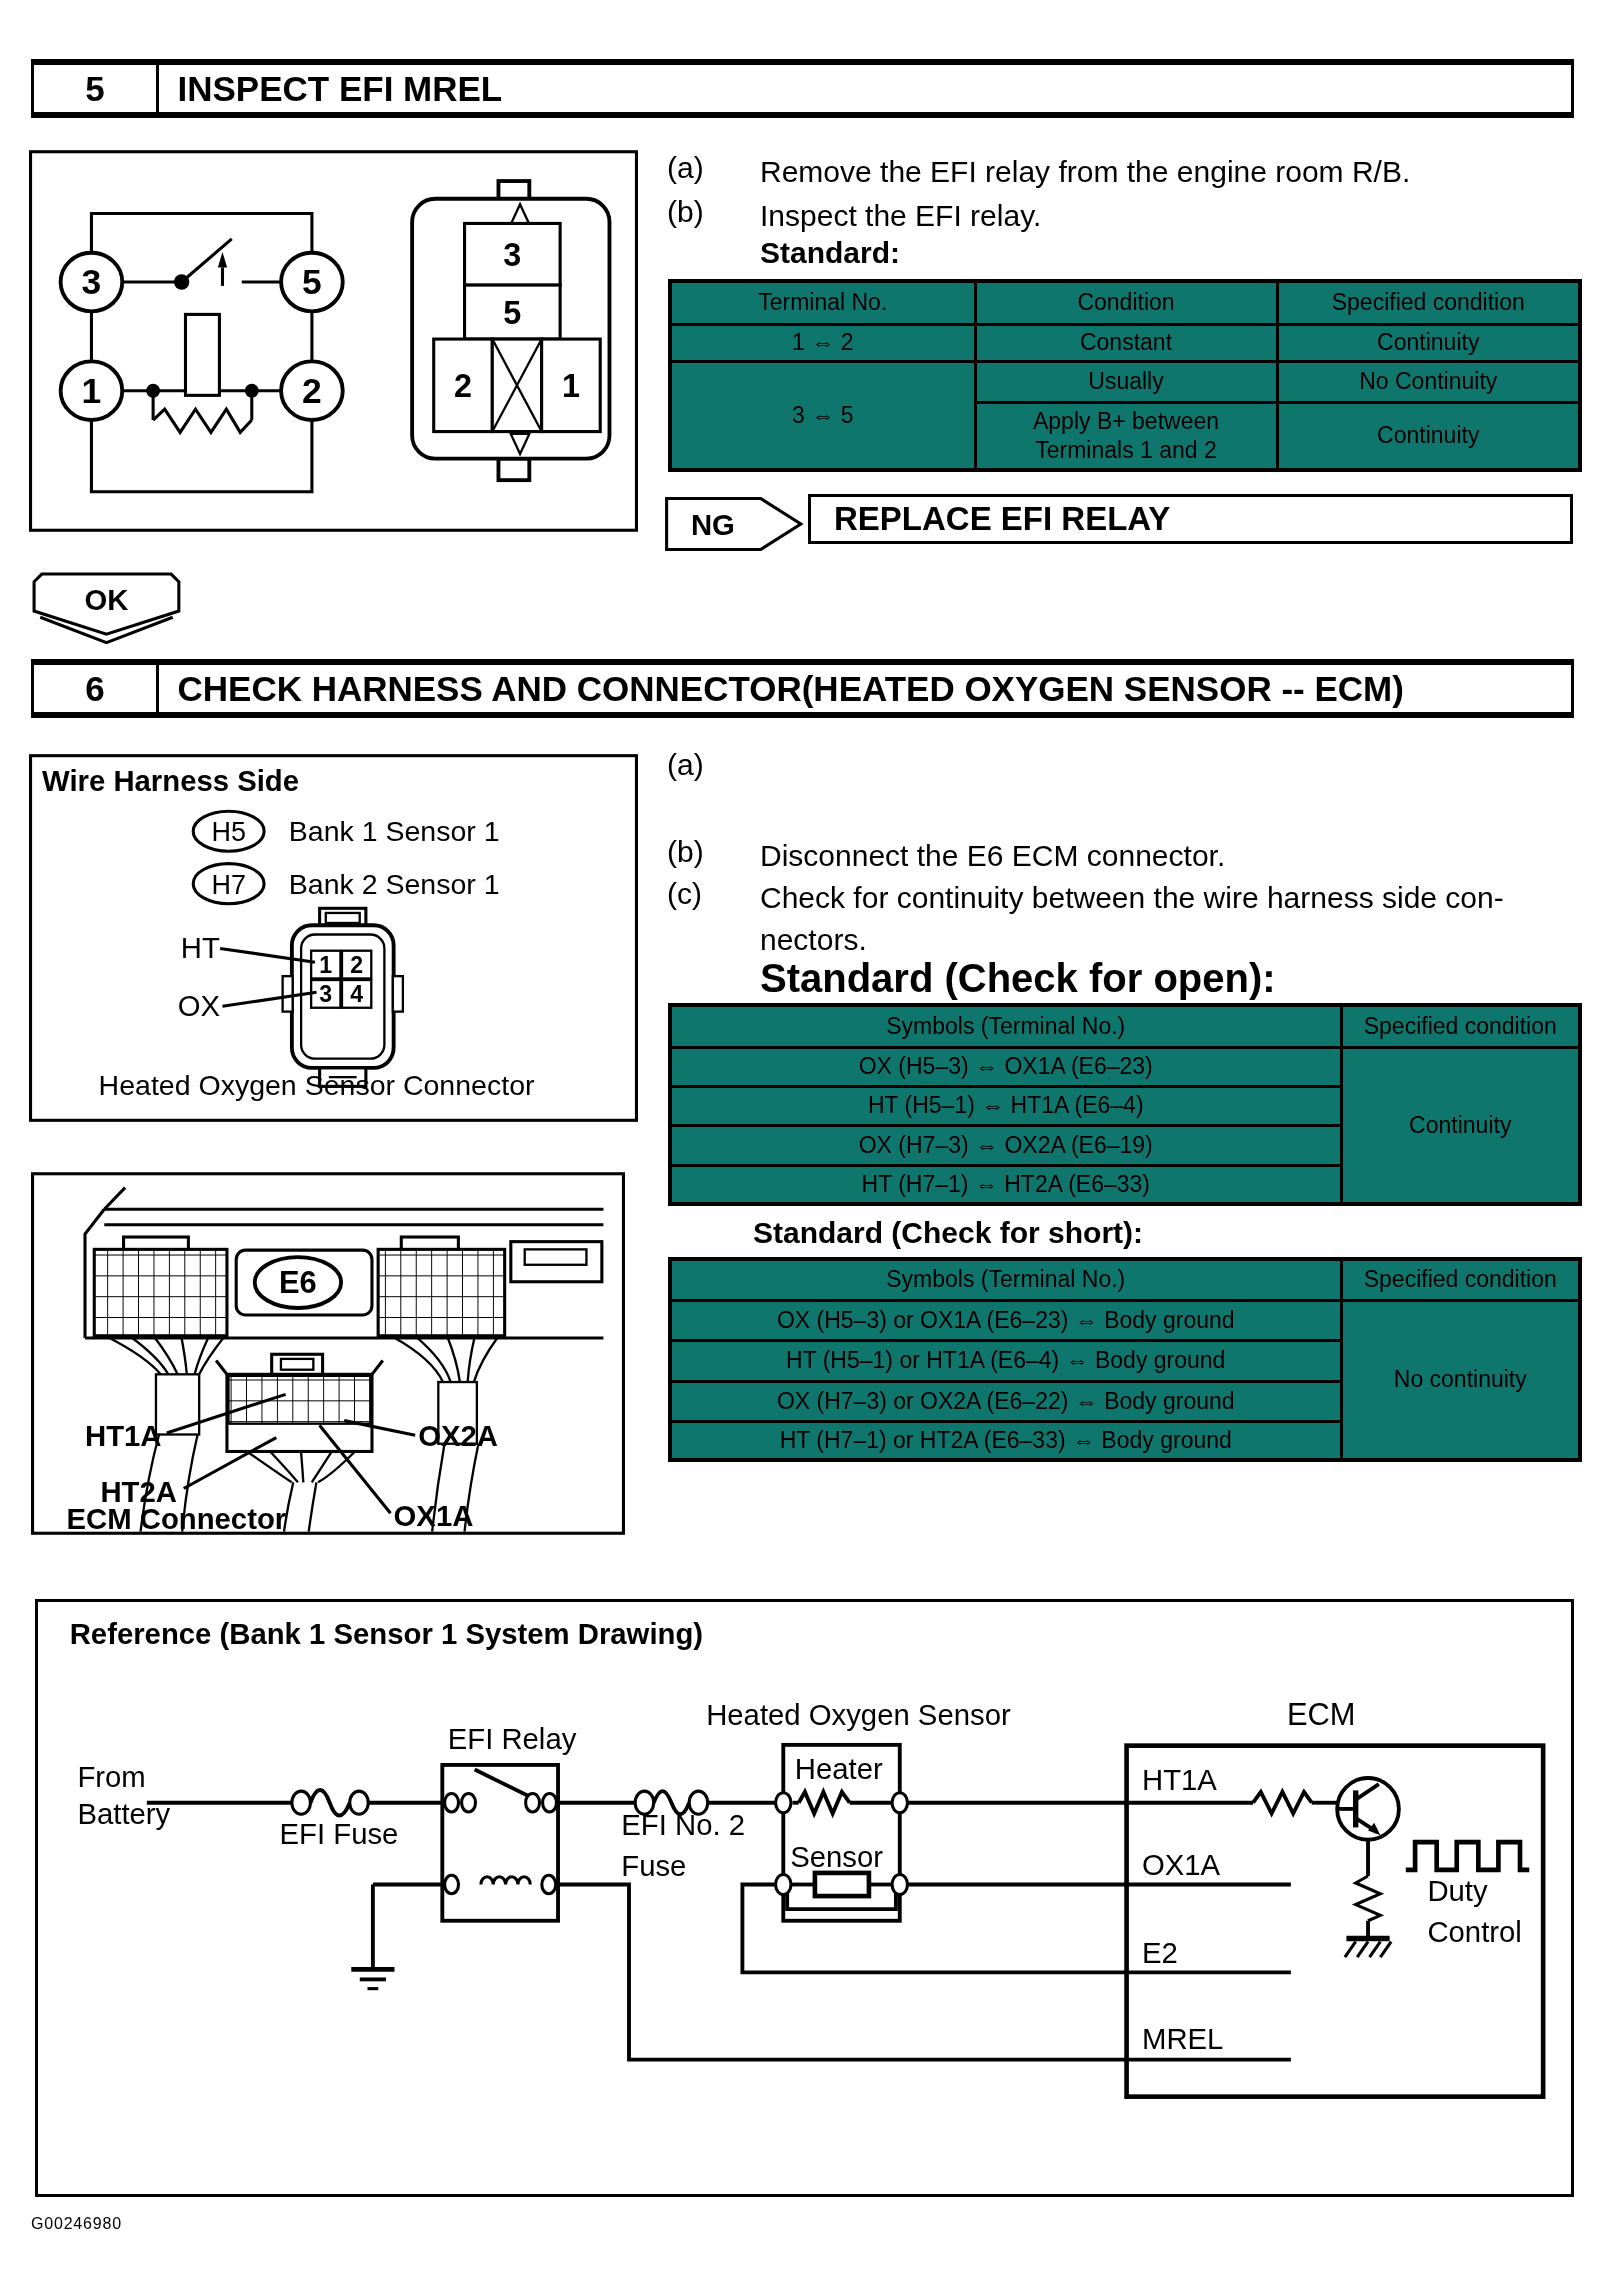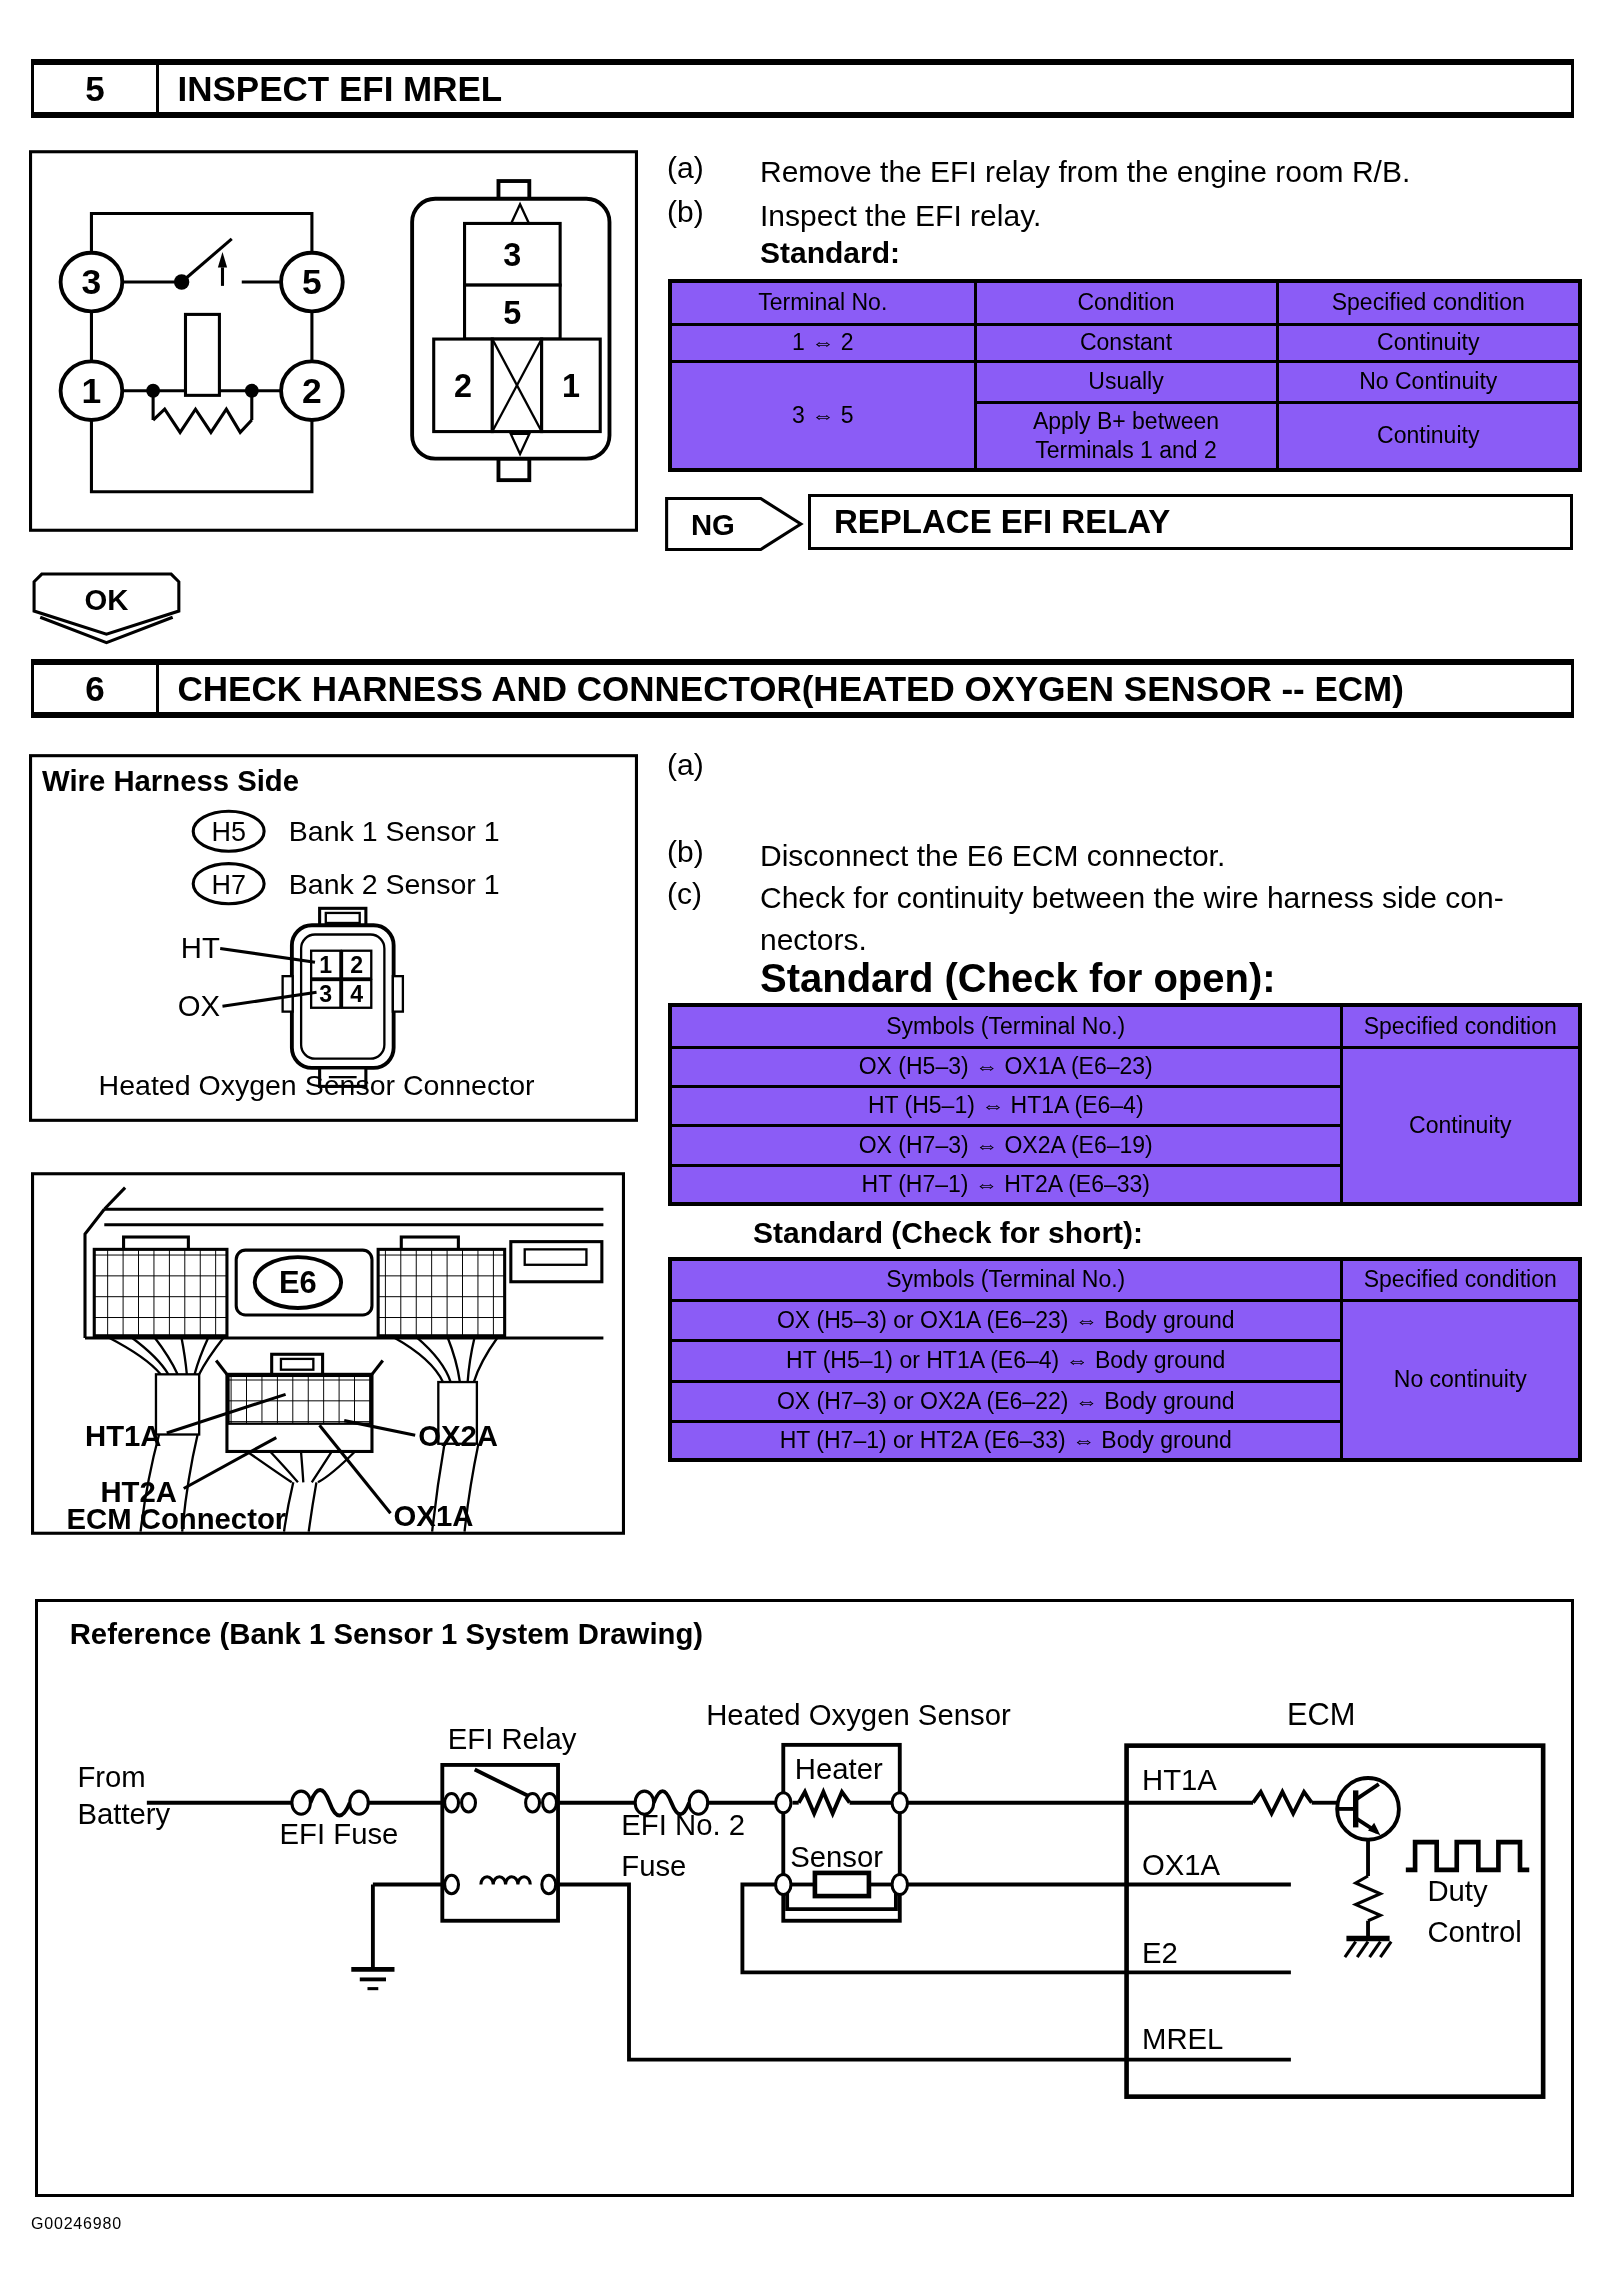--- a/index.html
+++ b/index.html
@@ -21,21 +21,21 @@
   .bar-title { flex:1; display:flex; align-items:center; padding-left:18.5px;
                font-weight:bold; font-size:35px; white-space:nowrap; }
 
   
   .step { position:absolute; display:flex; font-size:30px; }
   .step-label { width:93px; flex:0 0 93px; }
   .step-text { white-space:pre-line; line-height:42px; }
   .bold { font-weight:bold; }
 
   
-  table.spec { border-collapse:collapse; table-layout:fixed; background:#8b5cf6;
+  table.spec { border-collapse:collapse; table-layout:fixed; background:#0f766e;
                border:4.6px solid #000; }
   table.spec td, table.spec th {
     border:3.1px solid #000; font-size:23px; font-weight:normal;
     text-align:center; vertical-align:middle; padding:0; overflow:hidden; }
   td.pre { white-space:pre-line; line-height:28.5px; }
 
   .ng-action { border:3.1px solid #000; display:flex; align-items:center;
                padding-left:23px; font-weight:bold; font-size:33px;
                box-sizing:border-box; background:#fff; }
   .illus-box { border:3.1px solid #000; box-sizing:border-box; background:#fff; }
@@ -147,21 +147,21 @@
 Terminals 1 and 2</td>
       <td>Continuity</td>
     </tr>
   </tbody>
     </table>
 
   <svg class="abs" style="left:665px; top:497px;" width="139" height="54" viewBox="0 0 180 70">
     <polygon points="2,2 124,2 176,35 124,68 2,68" fill="#fff" stroke="#000" stroke-width="4"></polygon>
     <text x="62" y="49" font-size="38" font-weight="bold" text-anchor="middle">NG</text>
   </svg>
-  <div class="abs ng-action" style="left:808px; top:494px; width:765px; height:56px;">
+  <div class="abs ng-action" style="left:808px; top:494px; width:765px; height:50px;">
     <span>REPLACE EFI RELAY</span>
   </div>
 
   <svg class="abs" style="left:31px; top:571px;" width="154" height="77" viewBox="0 0 200 100">
     <polygon points="4,14 14,4 182,4 192,14 192,52 98,82 4,52" fill="#fff" stroke="#000" stroke-width="4"></polygon>
     <polyline points="12,60 98,93 184,60" fill="none" stroke="#000" stroke-width="4"></polyline>
     <text x="98" y="50" font-size="38" font-weight="bold" text-anchor="middle">OK</text>
   </svg>
 
   <div class="abs bar" style="left:31px; top:659px; width:1543px; height:59px;">

